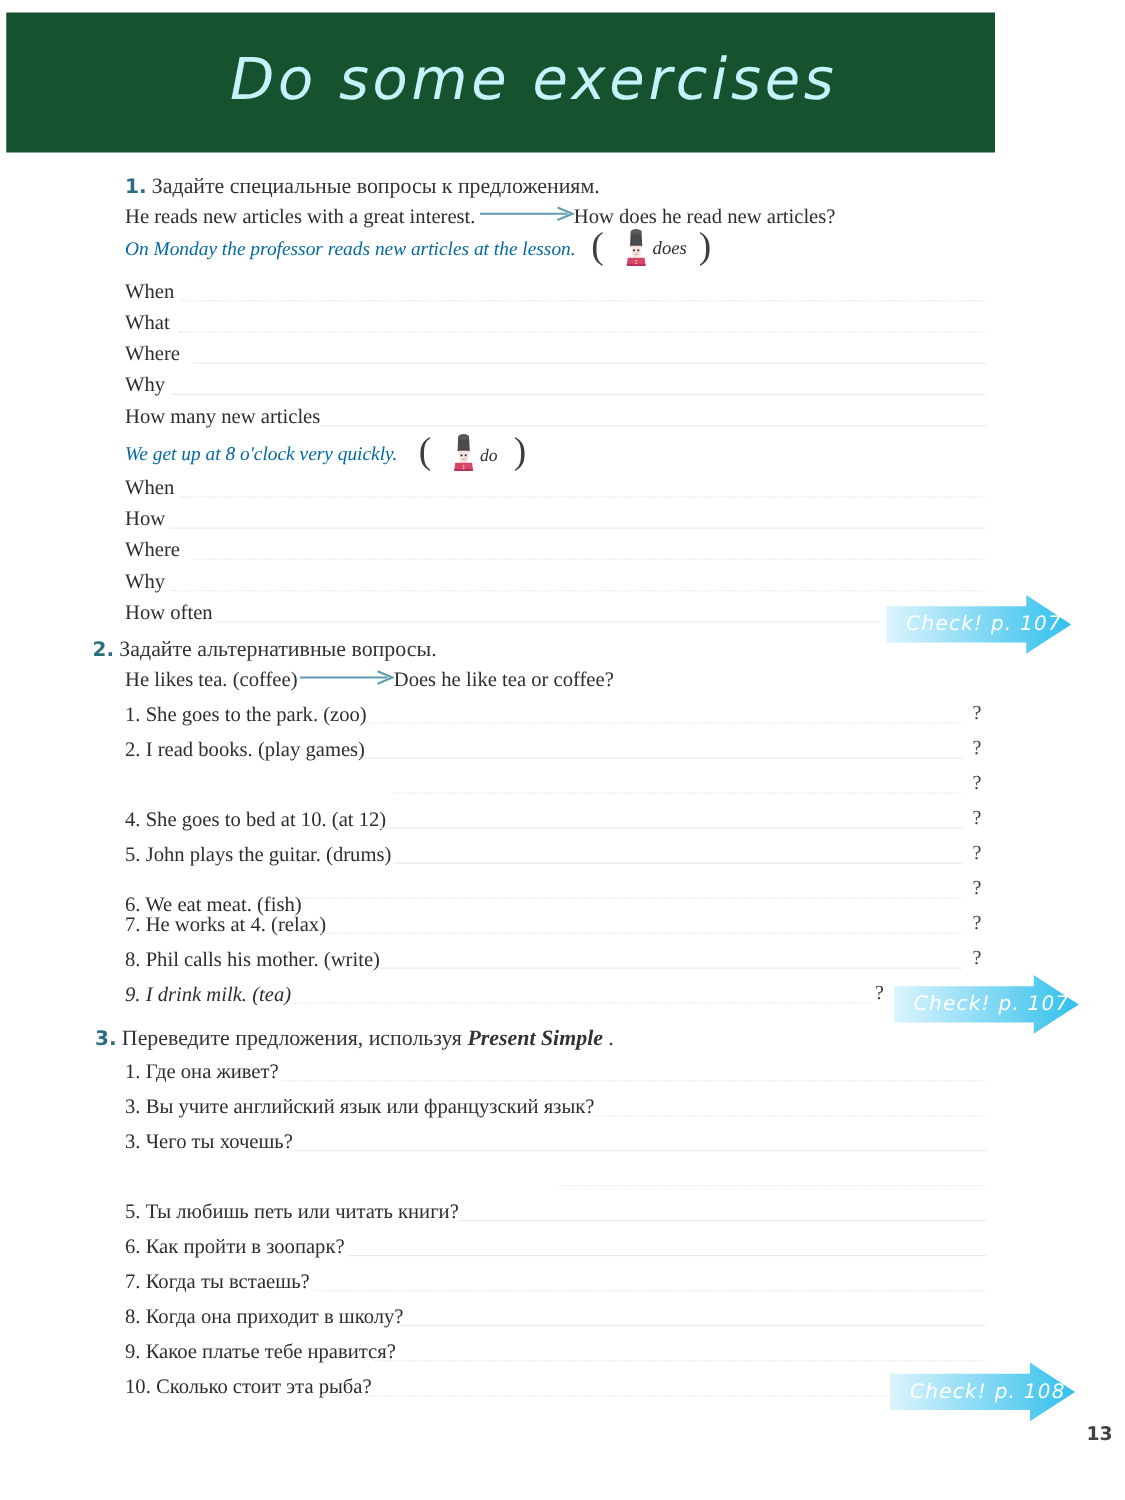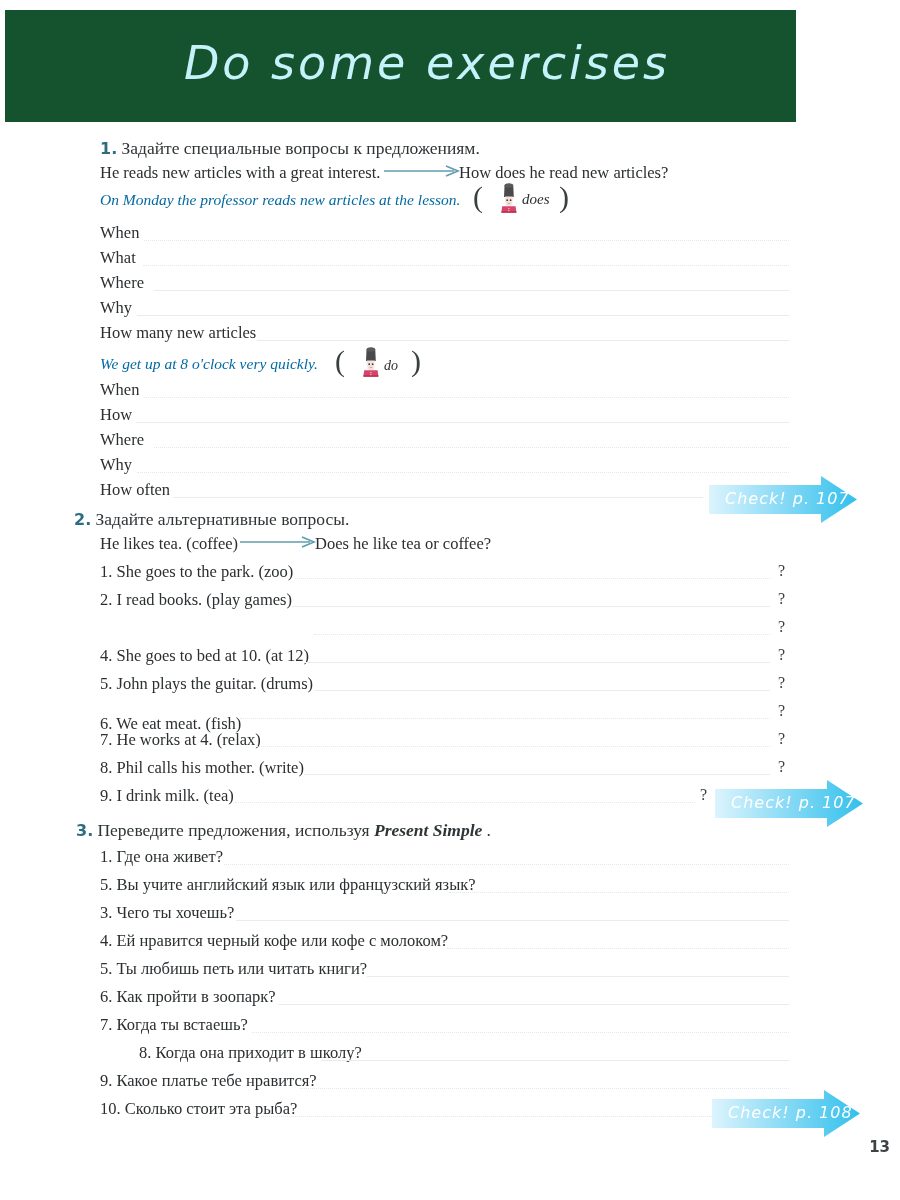--- a/index.html
+++ b/index.html
@@ -270,21 +270,21 @@
   <div class="qmark" style="left:766px; top:702px;">?</div>
 
   <div class="en" style="left:88px; top:730px;">7. He works at 4. (relax)</div>
   <div class="rule dot" style="left:245px; top:746px; width:513px;"></div>
   <div class="qmark" style="left:766px; top:730px;">?</div>
 
   <div class="en" style="left:88px; top:758px;">8. Phil calls his mother. (write)</div>
   <div class="rule" style="left:292px; top:774px; width:466px;"></div>
   <div class="qmark" style="left:766px; top:758px;">?</div>
 
-  <div class="en" style="left:88px; top:786px;">9. I drink milk. (tea)</div>
+  <div class="en" style="left:88px; top:786px;font-style:italic;">9. I drink milk. (tea)</div>
   <div class="rule dot" style="left:223px; top:802px; width:460px;"></div>
   <div class="qmark" style="left:688px; top:786px;">?</div>
 
   <div class="check-arrow" style="left:703px; top:780px;">
     <svg width="148" height="48" viewBox="0 0 148 48">
       <defs>
         <linearGradient id="cg2" x1="0" y1="0" x2="1" y2="0">
           <stop offset="0%" stop-color="#DCF4FD"></stop>
           <stop offset="45%" stop-color="#8FDCF6"></stop>
           <stop offset="100%" stop-color="#31C0EC"></stop>
@@ -298,39 +298,38 @@
   <div class="ex-head" style="left:64px; top:820px;">
     <span class="ex-num">3.</span>
     <span class="ru">Переведите предложения, используя </span>
     <span class="ru bi">Present Simple</span>
     <span class="ru">.</span>
   </div>
 
   <div class="en" style="left:88px; top:847px;">1. Где она живет?</div>
   <div class="rule dot" style="left:212px; top:864px; width:565px;"></div>
 
-  <div class="en" style="left:88px; top:875px;">5. Вы учите английский язык или французский язык?</div>
+  <div class="en" style="left:88px; top:875px;">3. Вы учите английский язык или французский язык?</div>
   <div class="rule dot" style="left:437px; top:892px; width:340px;"></div>
 
   <div class="en" style="left:88px; top:903px;">3. Чего ты хочешь?</div>
   <div class="rule" style="left:224px; top:920px; width:553px;"></div>
 
-  <div class="en" style="left:88px; top:931px;">4. Ей нравится черный кофе или кофе с молоком?</div>
   <div class="rule dot" style="left:435px; top:948px; width:342px;"></div>
 
   <div class="en" style="left:88px; top:959px;">5. Ты любишь петь или читать книги?</div>
   <div class="rule" style="left:355px; top:976px; width:422px;"></div>
 
   <div class="en" style="left:88px; top:987px;">6. Как пройти в зоопарк?</div>
   <div class="rule" style="left:266px; top:1004px; width:511px;"></div>
 
   <div class="en" style="left:88px; top:1015px;">7. Когда ты встаешь?</div>
   <div class="rule dot" style="left:240px; top:1032px; width:537px;"></div>
 
-  <div class="en" style="left:88px; top:1043px;margin-left:39px;">8. Когда она приходит в школу?</div>
+  <div class="en" style="left:88px; top:1043px;">8. Когда она приходит в школу?</div>
   <div class="rule" style="left:309px; top:1060px; width:468px;"></div>
 
   <div class="en" style="left:88px; top:1071px;">9. Какое платье тебе нравится?</div>
   <div class="rule dot" style="left:288px; top:1088px; width:489px;"></div>
 
   <div class="en" style="left:88px; top:1099px;">10. Сколько стоит эта рыба?</div>
   <div class="rule dot" style="left:242px; top:1116px; width:460px;"></div>
 
   <div class="check-arrow" style="left:700px; top:1090px;">
     <svg width="148" height="48" viewBox="0 0 148 48">

